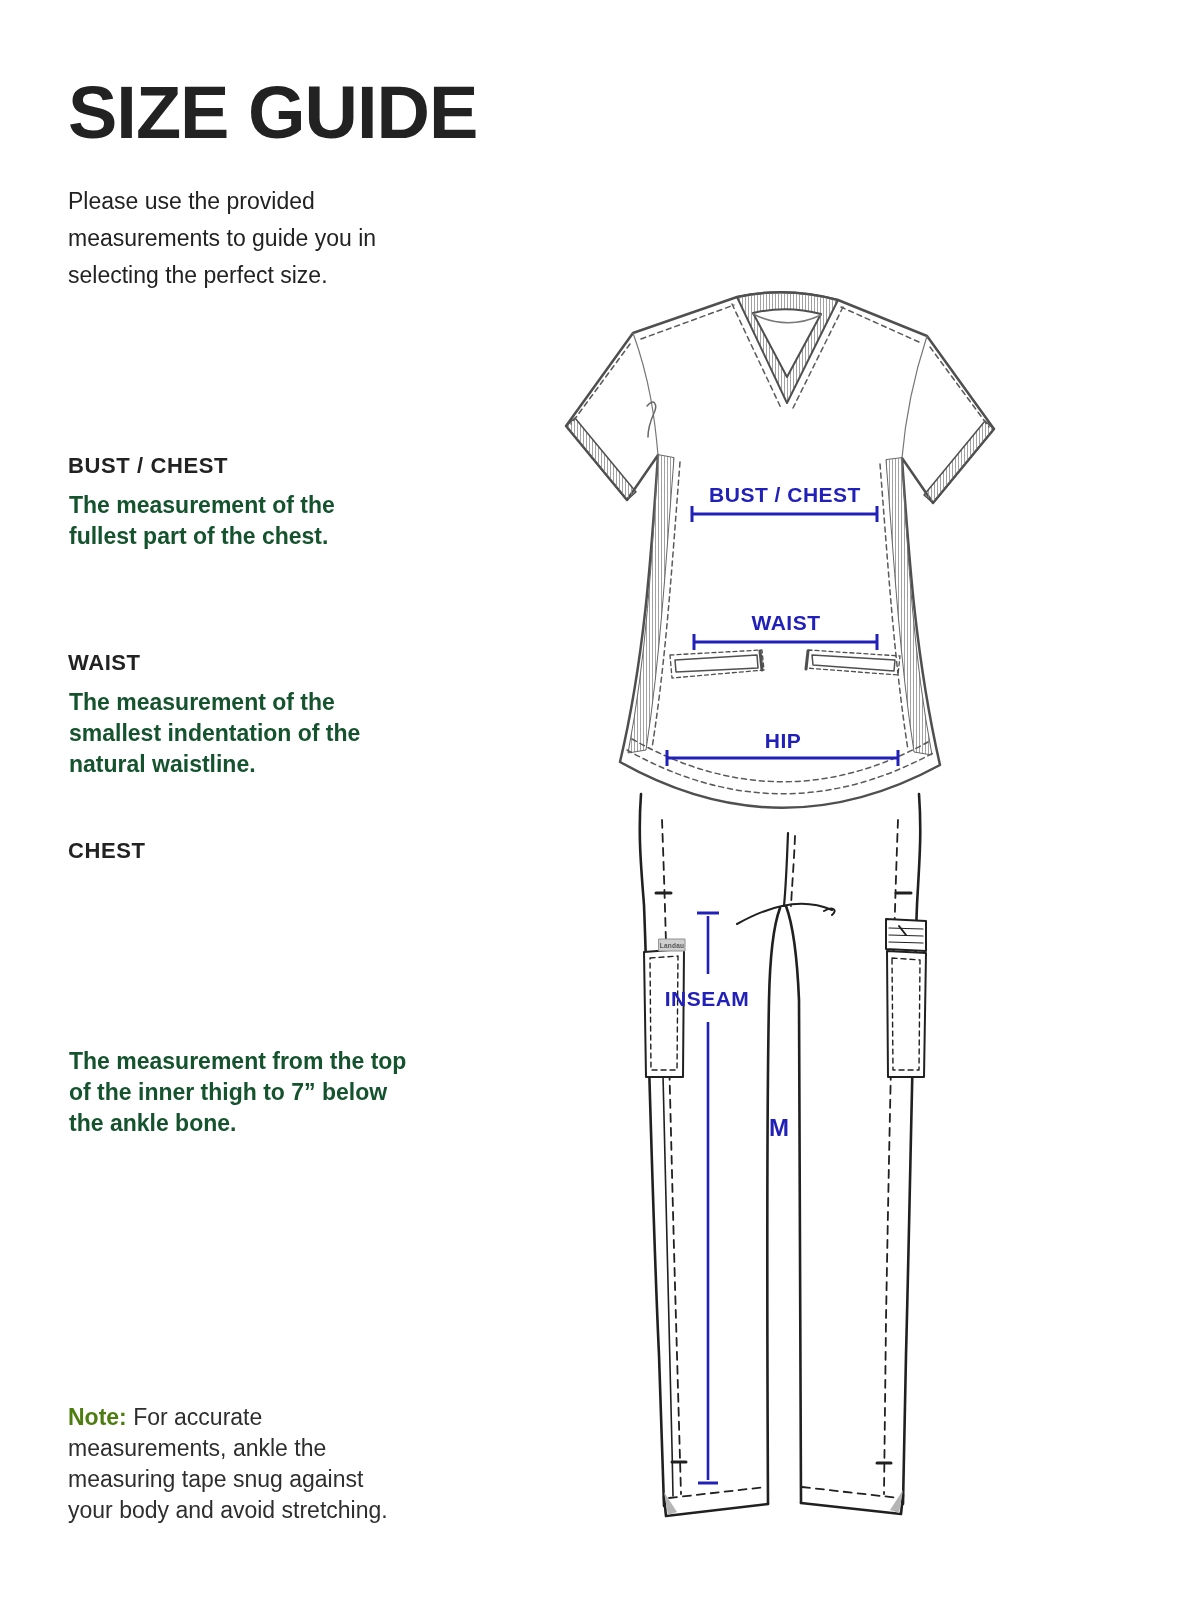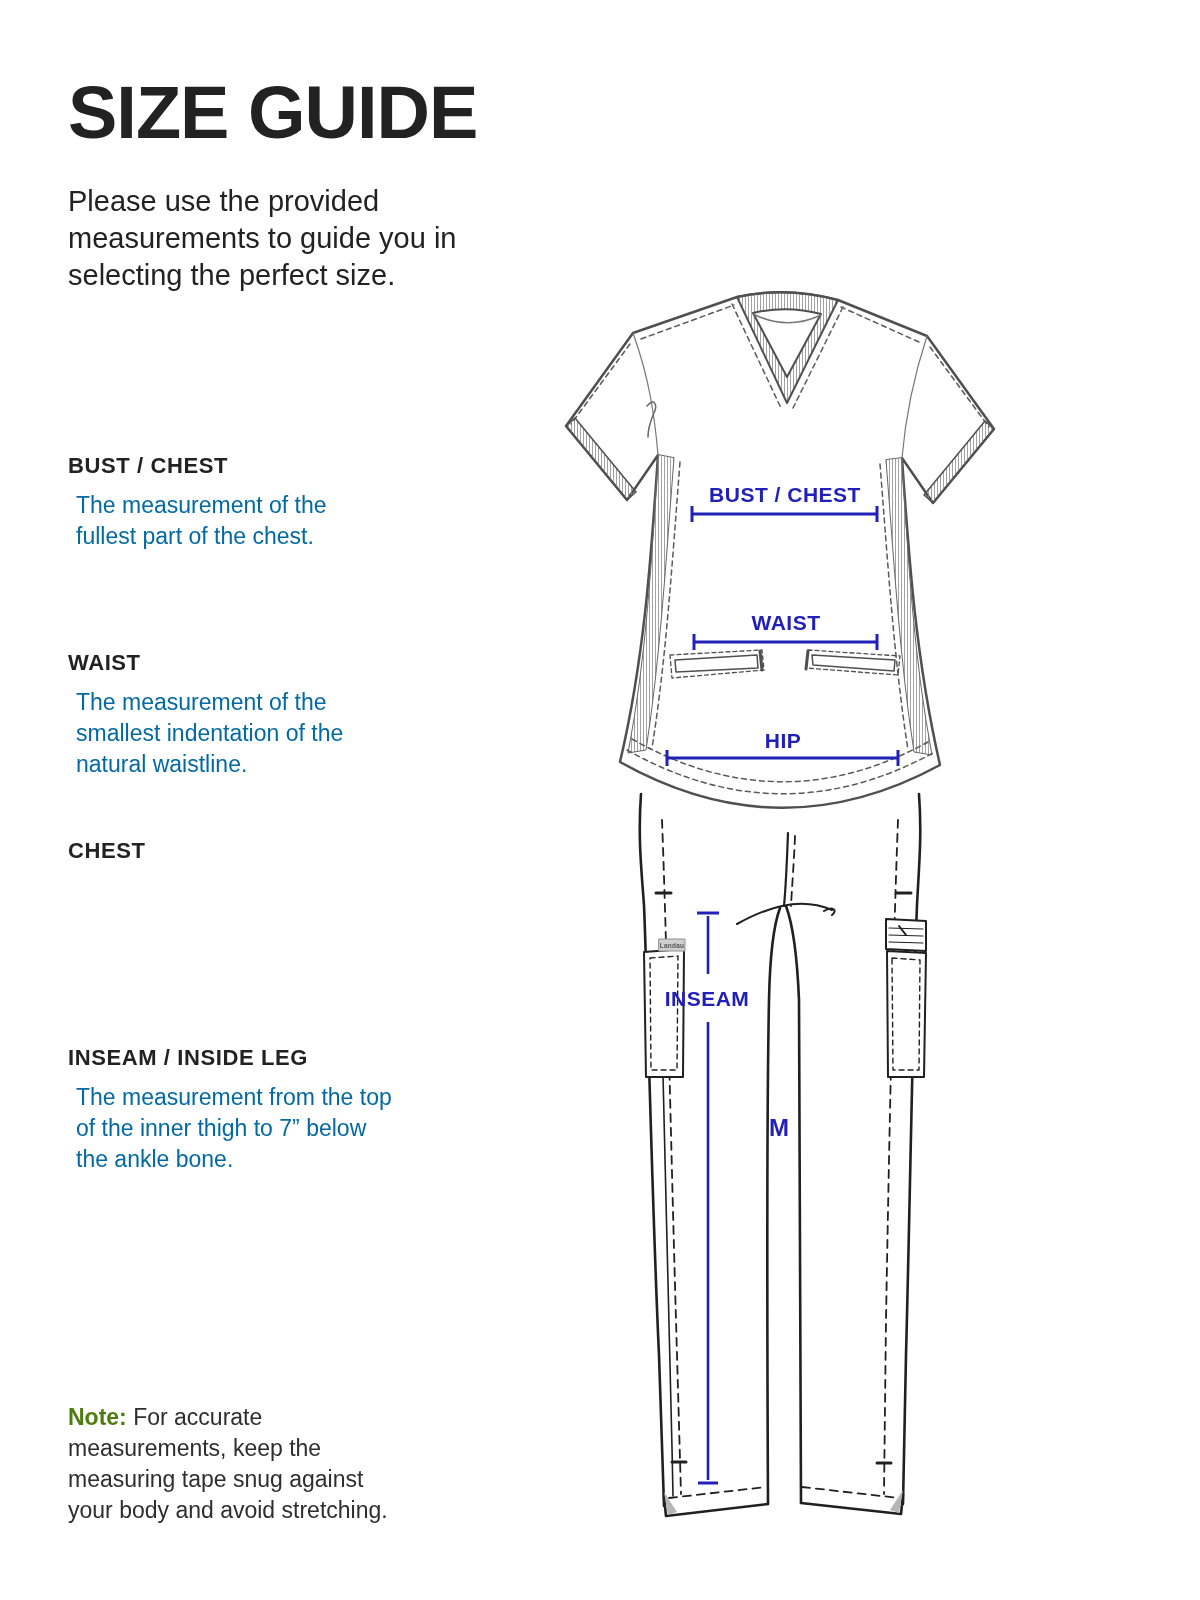--- a/index.html
+++ b/index.html
@@ -1,23 +1,23 @@
 <!DOCTYPE html>
 <html><head>
 <meta charset="utf-8">
 <style>
   html,body{margin:0;padding:0;background:#fff;}
   .page{position:relative;width:1108px;height:1600px;background:#ffffff;overflow:hidden;
         font-family:"Liberation Sans",sans-serif;color:#232323;padding-left:12px;}
   .txt{position:absolute;left:68px;}
   .preline{white-space:pre-line;}
   h1.title{margin:0;font-size:74px;line-height:1;font-weight:bold;letter-spacing:-1px;color:#222;}
-  p.intro{margin:0;font-size:29px;line-height:37px;color:#222;}
+  p.intro{margin:0;font-size:23px;line-height:37px;color:#222;}
   section.meas h2{margin:0 0 11px 0;font-size:22px;font-weight:bold;letter-spacing:.6px;color:#222;}
-  section.meas p{margin:8px;font-size:23px;line-height:31px;color:#0369a1;}
+  section.meas p{margin:1px;font-size:23px;line-height:31px;color:#14532d;font-weight:bold;}
   p.note{margin:0;font-size:23px;line-height:31px;color:#2e2e2e;}
   p.note b{color:#4d7c0f;}
   .diagram{position:absolute;top:0;left:0;}
   .diagram text{font-family:"Liberation Sans",sans-serif;font-weight:bold;}
   .dlabel{font-size:21px;letter-spacing:.5px;}
   .dsize{font-size:24px;}
   .tagtxt{font-size:6.5px;font-weight:normal;letter-spacing:.2px;}
 </style>
 </head>
 <body>
@@ -41,28 +41,27 @@
     <p class="preline">The measurement of the
 smallest indentation of the
 natural waistline.</p>
   </section>
 
   <section class="txt meas" style="top:838px">
     <h2>CHEST</h2>
   </section>
 
   <section class="txt meas" style="top:1045px">
-    <h2>INSEAM / INSIDE LEG</h2>
     <p class="preline">The measurement from the top
 of the inner thigh to 7” below
 the ankle bone.</p>
   </section>
 
   <p class="txt note preline" style="top:1402px"><b>Note:</b><span> For accurate
-measurements, keep the
+measurements, ankle the
 measuring tape snug against
 your body and avoid stretching.</span></p>
 
   <svg class="diagram" width="1200" height="1600" viewBox="0 0 1200 1600">
     <defs>
       <pattern id="rib" width="3" height="6" patternUnits="userSpaceOnUse">
         <path d="M1.5,0 V6" stroke="#8a8a8a" stroke-width="0.8"></path>
       </pattern>
     </defs>
 

